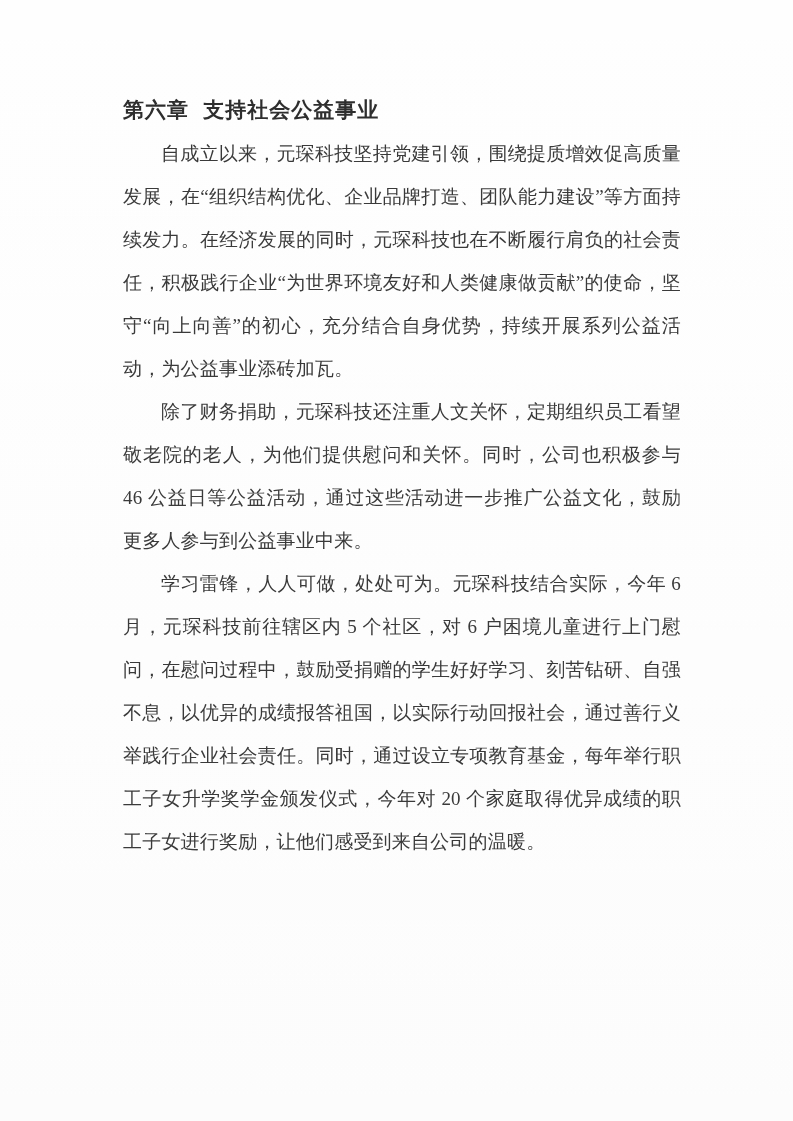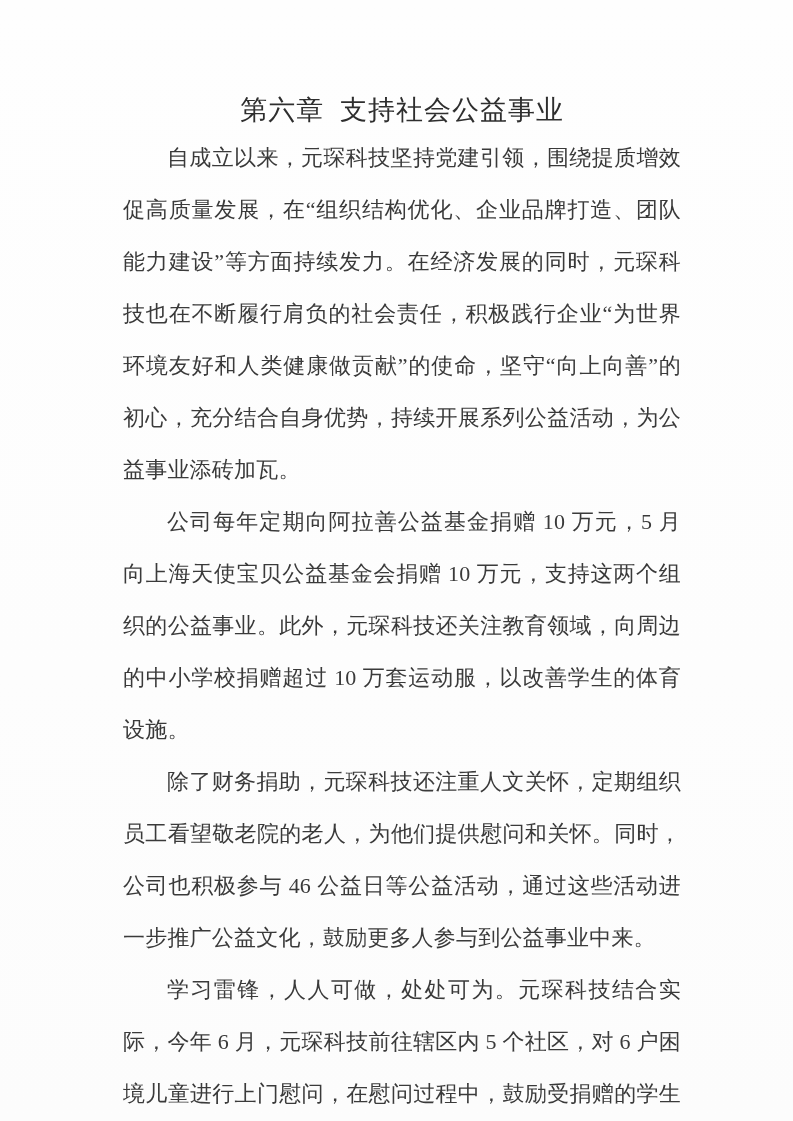--- a/index.html
+++ b/index.html
@@ -28,43 +28,41 @@
 
     .text-block {
       position: absolute;
       top: 89px;
       left: 123px;
       width: 558px;
       color: #3a3a3a;
     }
 
     .chapter-title {
-      font-size: 27px;
-      font-weight: normal;
+      font-size: 21px;
+      font-weight: bold;
       line-height: 43px;
       letter-spacing: 1px;
       word-spacing: 8px;
       color: #2e2e2e;
       white-space: nowrap;
-      text-align: center;
     }
 
     .body-paragraph {
-      font-size: 22px;
-      line-height: 52px;
+      font-size: 19px;
+      line-height: 43px;
       text-align: justify;
       text-indent: 2em;
       letter-spacing: 0.2px;
       color: #3a3a3a;
     }
   </style>
 </head>
 <body>
 
 <div class="scan-page">
   <div class="text-block">
     <h1 class="chapter-title">第六章 支持社会公益事业</h1>
     <p class="body-paragraph">自成立以来，元琛科技坚持党建引领，围绕提质增效促高质量发展，在“组织结构优化、企业品牌打造、团队能力建设”等方面持续发力。在经济发展的同时，元琛科技也在不断履行肩负的社会责任，积极践行企业“为世界环境友好和人类健康做贡献”的使命，坚守“向上向善”的初心，充分结合自身优势，持续开展系列公益活动，为公益事业添砖加瓦。</p>
-    <p class="body-paragraph">公司每年定期向阿拉善公益基金捐赠 10 万元，5 月向上海天使宝贝公益基金会捐赠 10 万元，支持这两个组织的公益事业。此外，元琛科技还关注教育领域，向周边的中小学校捐赠超过 10 万套运动服，以改善学生的体育设施。</p>
     <p class="body-paragraph">除了财务捐助，元琛科技还注重人文关怀，定期组织员工看望敬老院的老人，为他们提供慰问和关怀。同时，公司也积极参与 46 公益日等公益活动，通过这些活动进一步推广公益文化，鼓励更多人参与到公益事业中来。</p>
     <p class="body-paragraph">学习雷锋，人人可做，处处可为。元琛科技结合实际，今年 6 月，元琛科技前往辖区内 5 个社区，对 6 户困境儿童进行上门慰问，在慰问过程中，鼓励受捐赠的学生好好学习、刻苦钻研、自强不息，以优异的成绩报答祖国，以实际行动回报社会，通过善行义举践行企业社会责任。同时，通过设立专项教育基金，每年举行职工子女升学奖学金颁发仪式，今年对 20 个家庭取得优异成绩的职工子女进行奖励，让他们感受到来自公司的温暖。</p>
   </div>
 </div>
 
 </body></html>

